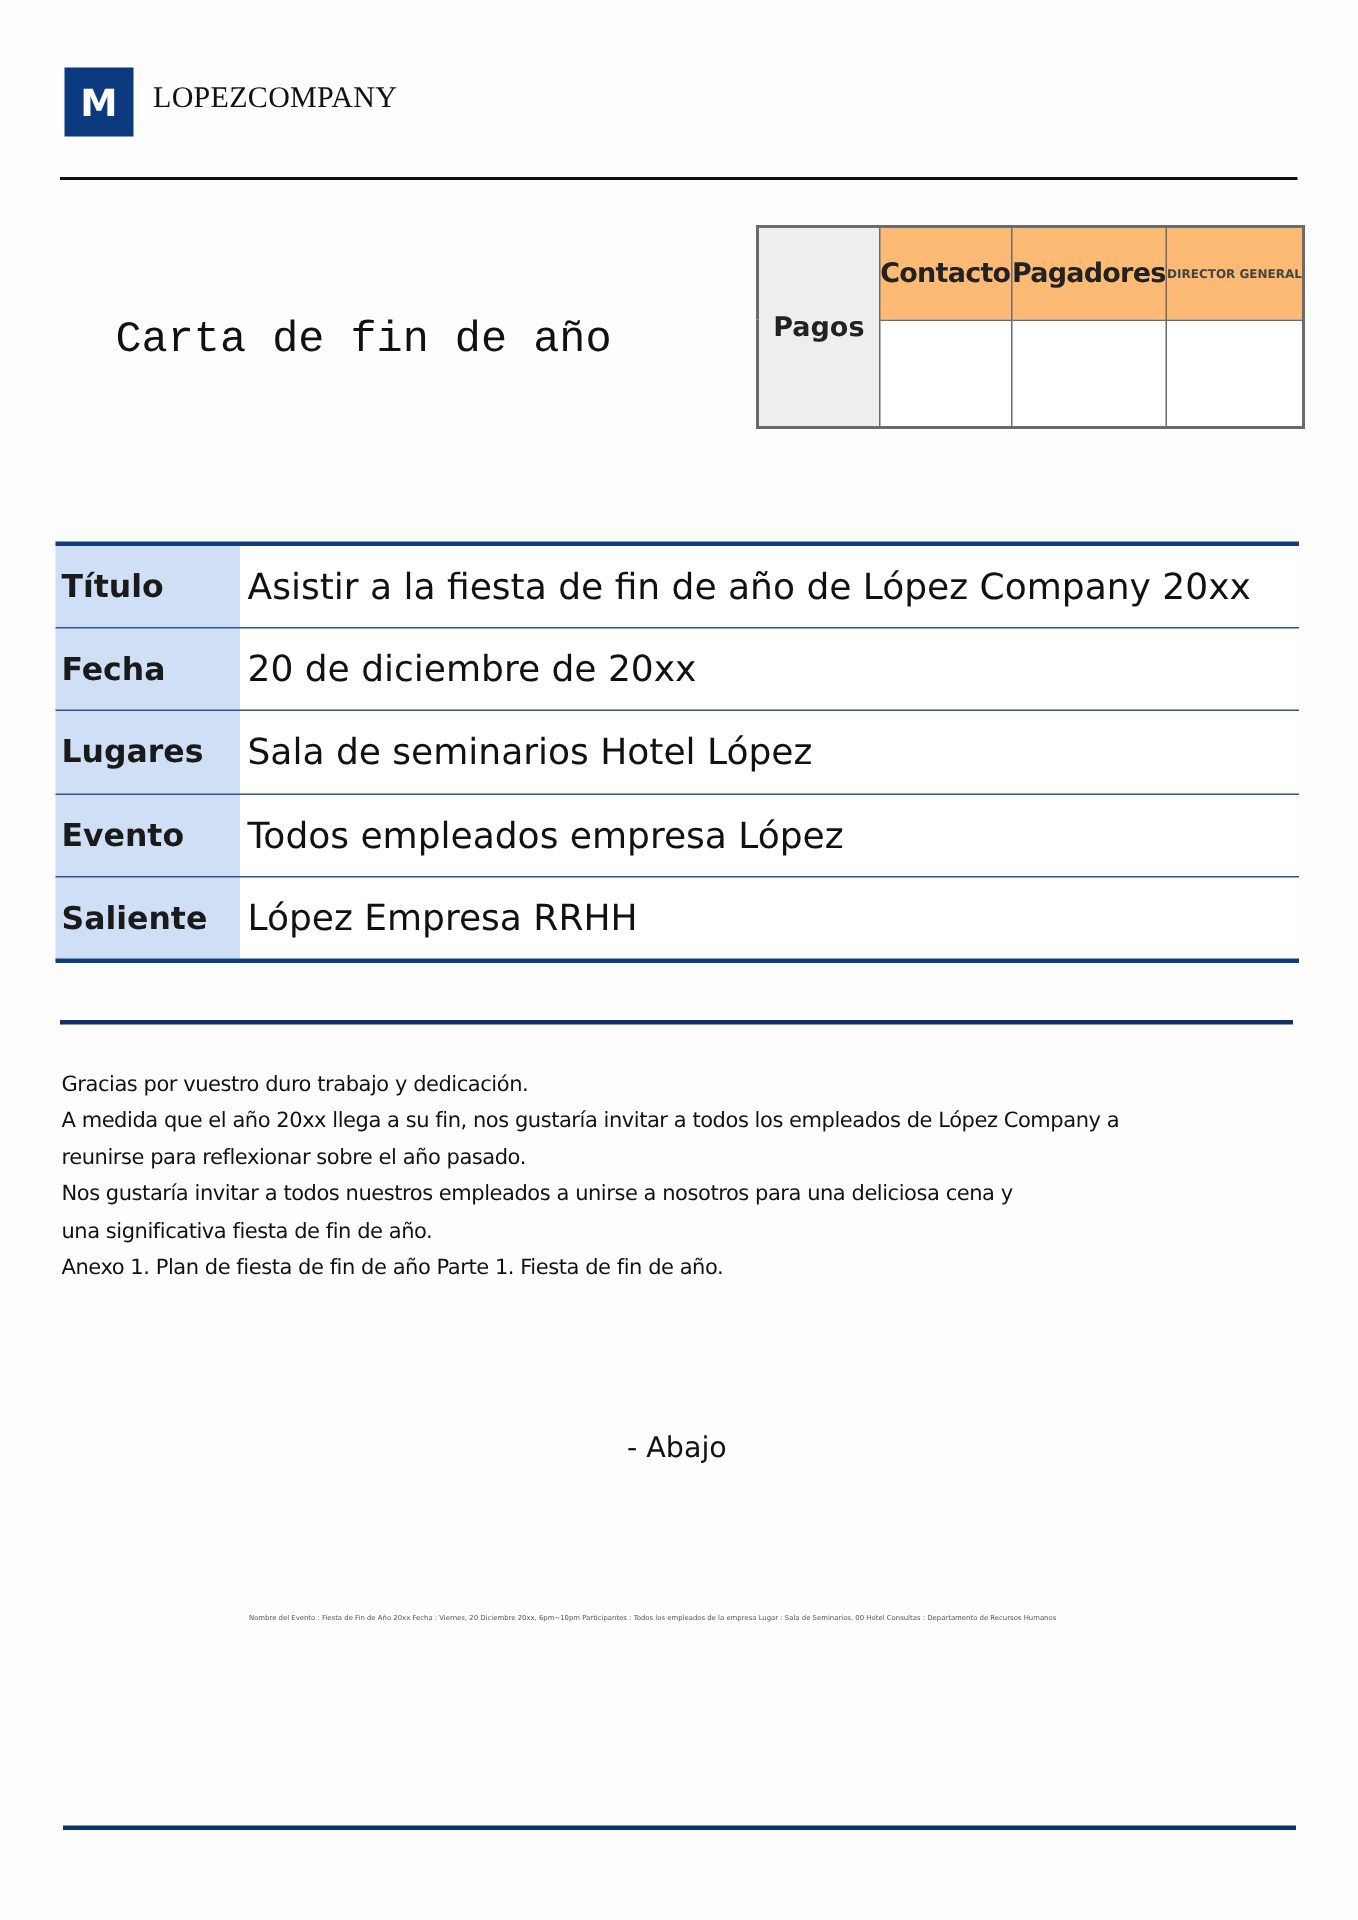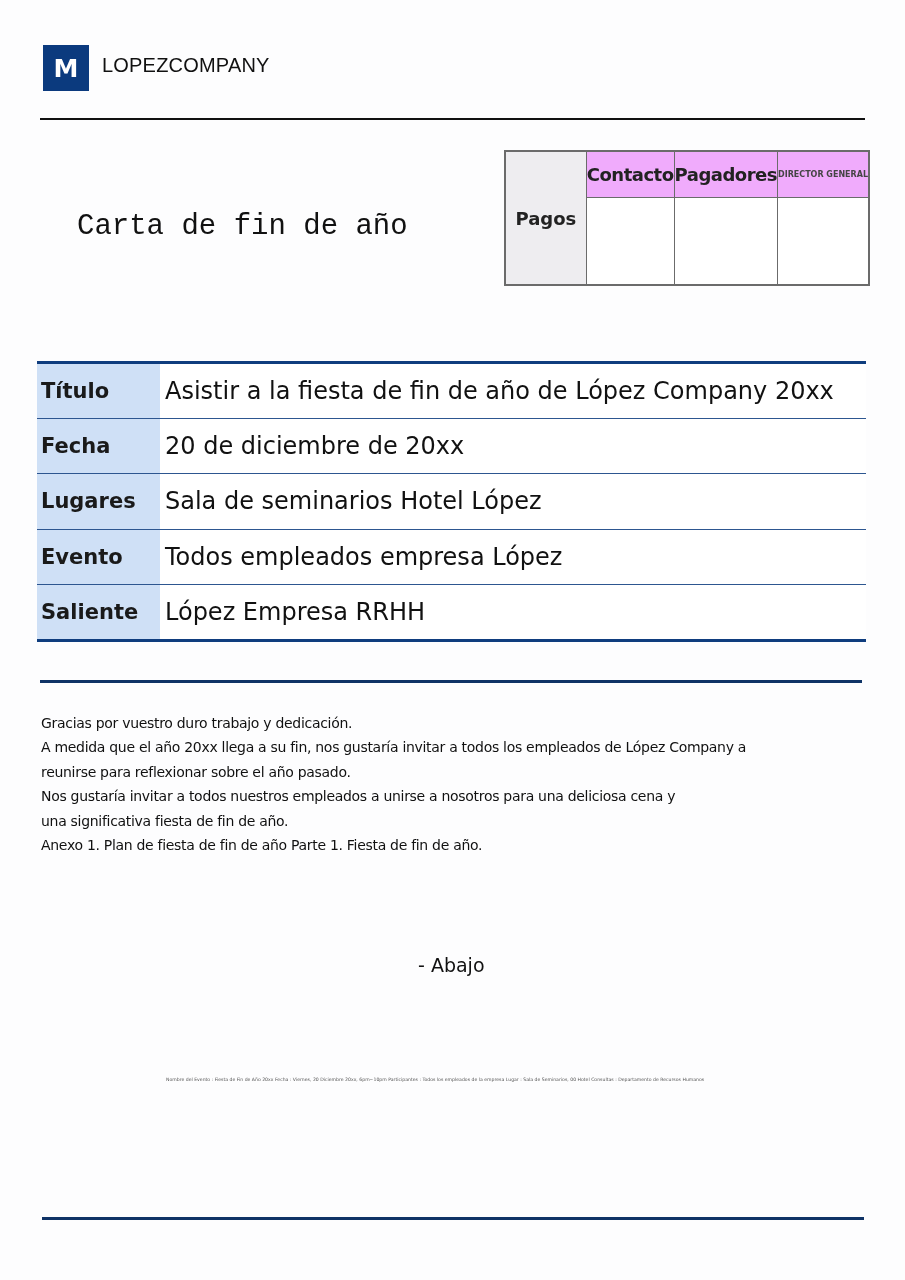--- a/index.html
+++ b/index.html
@@ -6,36 +6,36 @@
     html, body { width: 905px; height: 1280px; background: #fdfdfe; overflow: hidden; }
     body { position: relative; font-family: "Liberation Sans", sans-serif; color: #111; }
 
     .logo-box {
       position: absolute; left: 43px; top: 45px; width: 46px; height: 46px;
       background: #0b3a7e; color: #fff; display: flex; align-items: center; justify-content: center;
       font-family: "DejaVu Sans", sans-serif; font-size: 25px; font-weight: bold;
     }
     .company-name {
       position: absolute; left: 102px; top: 54px;
-      font-family: Liberation Sans, sans-serif; font-size: 20px; letter-spacing: 0.2px; color: #111;
+      font-family: Liberation Serif, serif; font-size: 20px; letter-spacing: 0.2px; color: #111;
     }
     .top-rule { position: absolute; left: 40px; top: 118px; width: 825px; height: 2px; background: #111; }
 
     .doc-title {
       position: absolute; left: 41px; top: 210px;
       font-family: Liberation Mono, monospace; font-size: 29px; color: #111; margin-left: 36px;
     }
 
     .approval {
       position: absolute; left: 504px; top: 150px; width: 366px; height: 136px;
       border: 2px solid #6b6b6b; border-collapse: collapse; background: #fff;
     }
     .approval td { border: 1.5px solid #6b6b6b; text-align: center; vertical-align: middle; }
     .approval .side { width: 91px; background: #eeedf0; font-family: "DejaVu Sans", sans-serif; font-size: 18px; font-weight: bold; color: #222; }
-    .approval .head { height: 46px; background: #f0abfc; font-family: "DejaVu Sans", sans-serif; font-size: 18px; font-weight: bold; color: #222; white-space: nowrap; letter-spacing: -0.5px; }
+    .approval .head { height: 62px; background: #fdba74; font-family: "DejaVu Sans", sans-serif; font-size: 18px; font-weight: bold; color: #222; white-space: nowrap; letter-spacing: -0.5px; }
     .approval .head.small { font-size: 8px; font-weight: bold; letter-spacing: 0; color: #444; }
     .approval .cell { background: #fff; }
 
     .info-table {
       position: absolute; left: 37px; top: 361px; width: 829px; border-collapse: collapse;
       border-top: 3px solid #0f3d7e; border-bottom: 3px solid #0f3d7e;
     }
     .info-table td { height: 55.5px; border-bottom: 1px solid #2d5690; font-family: "DejaVu Sans", sans-serif; vertical-align: middle; }
     .info-table tr:last-child td { border-bottom: none; }
     .info-table .lbl { width: 123px; background: #cfe0f6; padding-left: 4px; font-size: 21px; font-weight: bold; color: #1a1a1a; }

